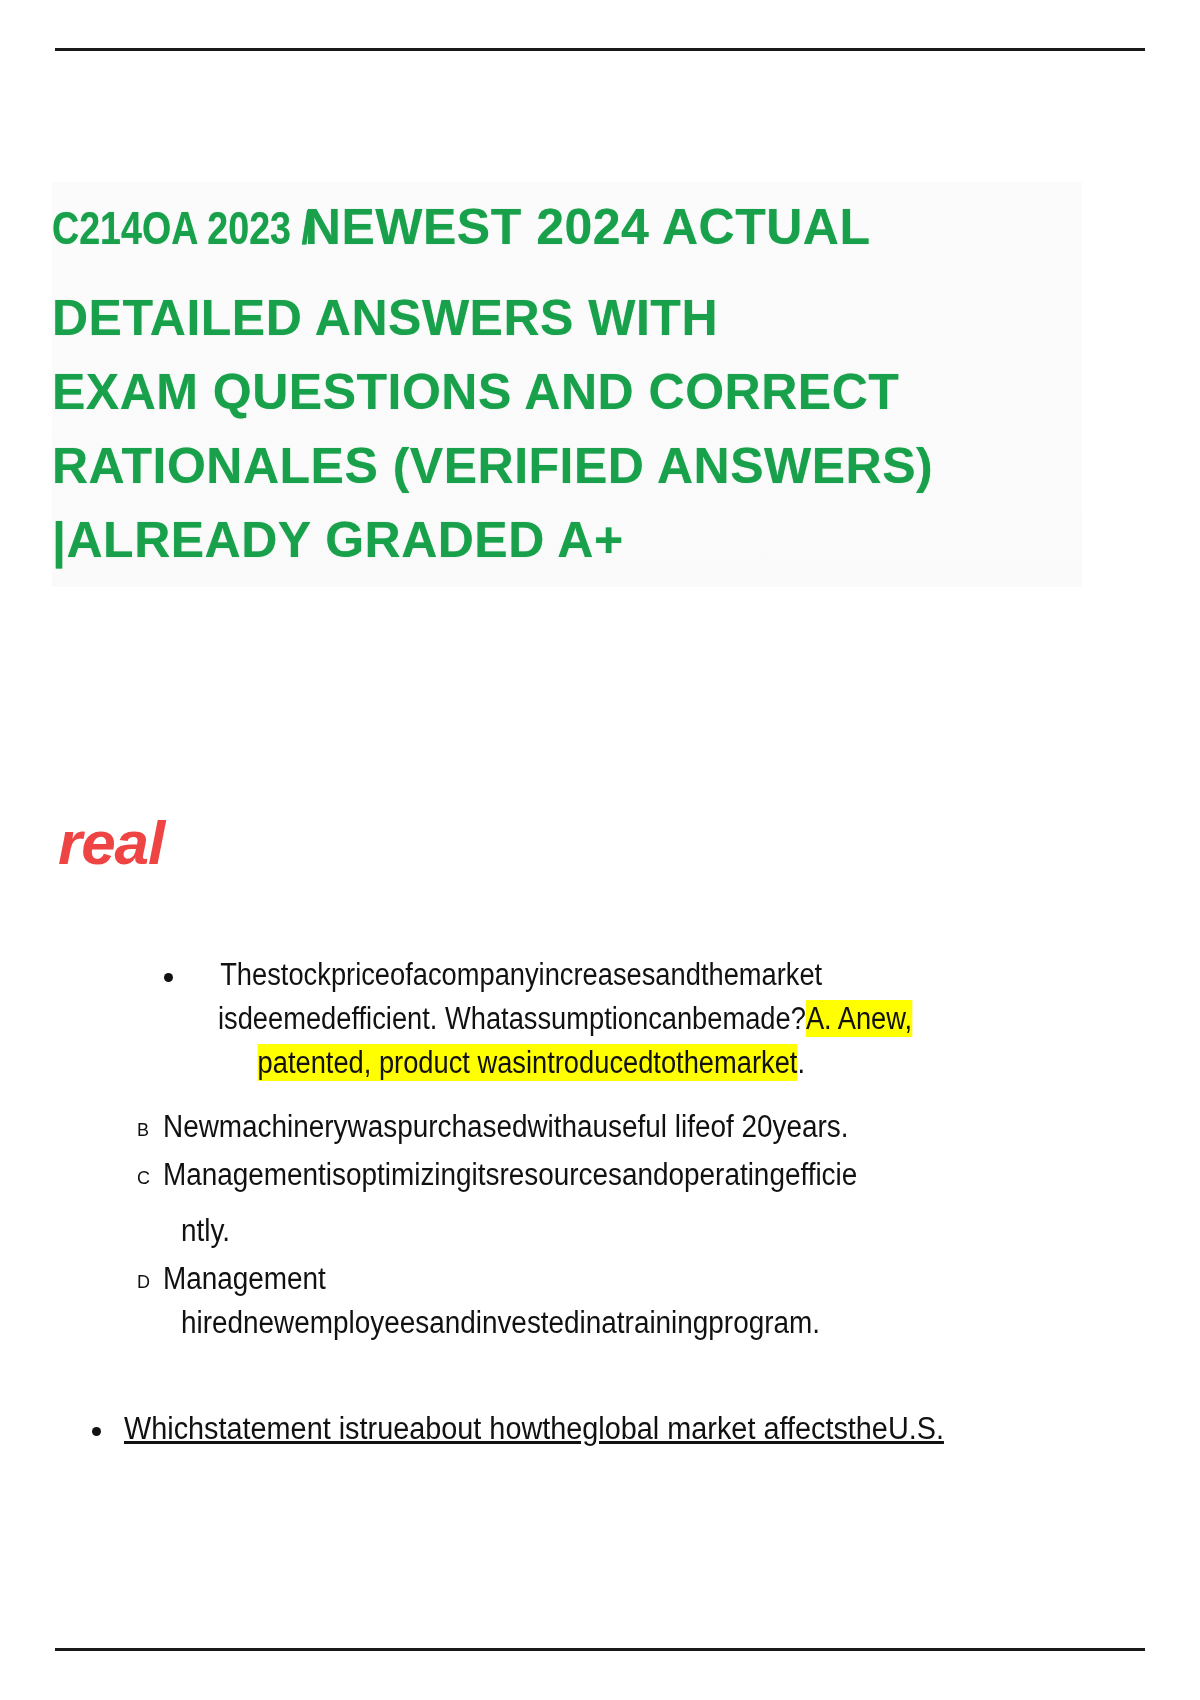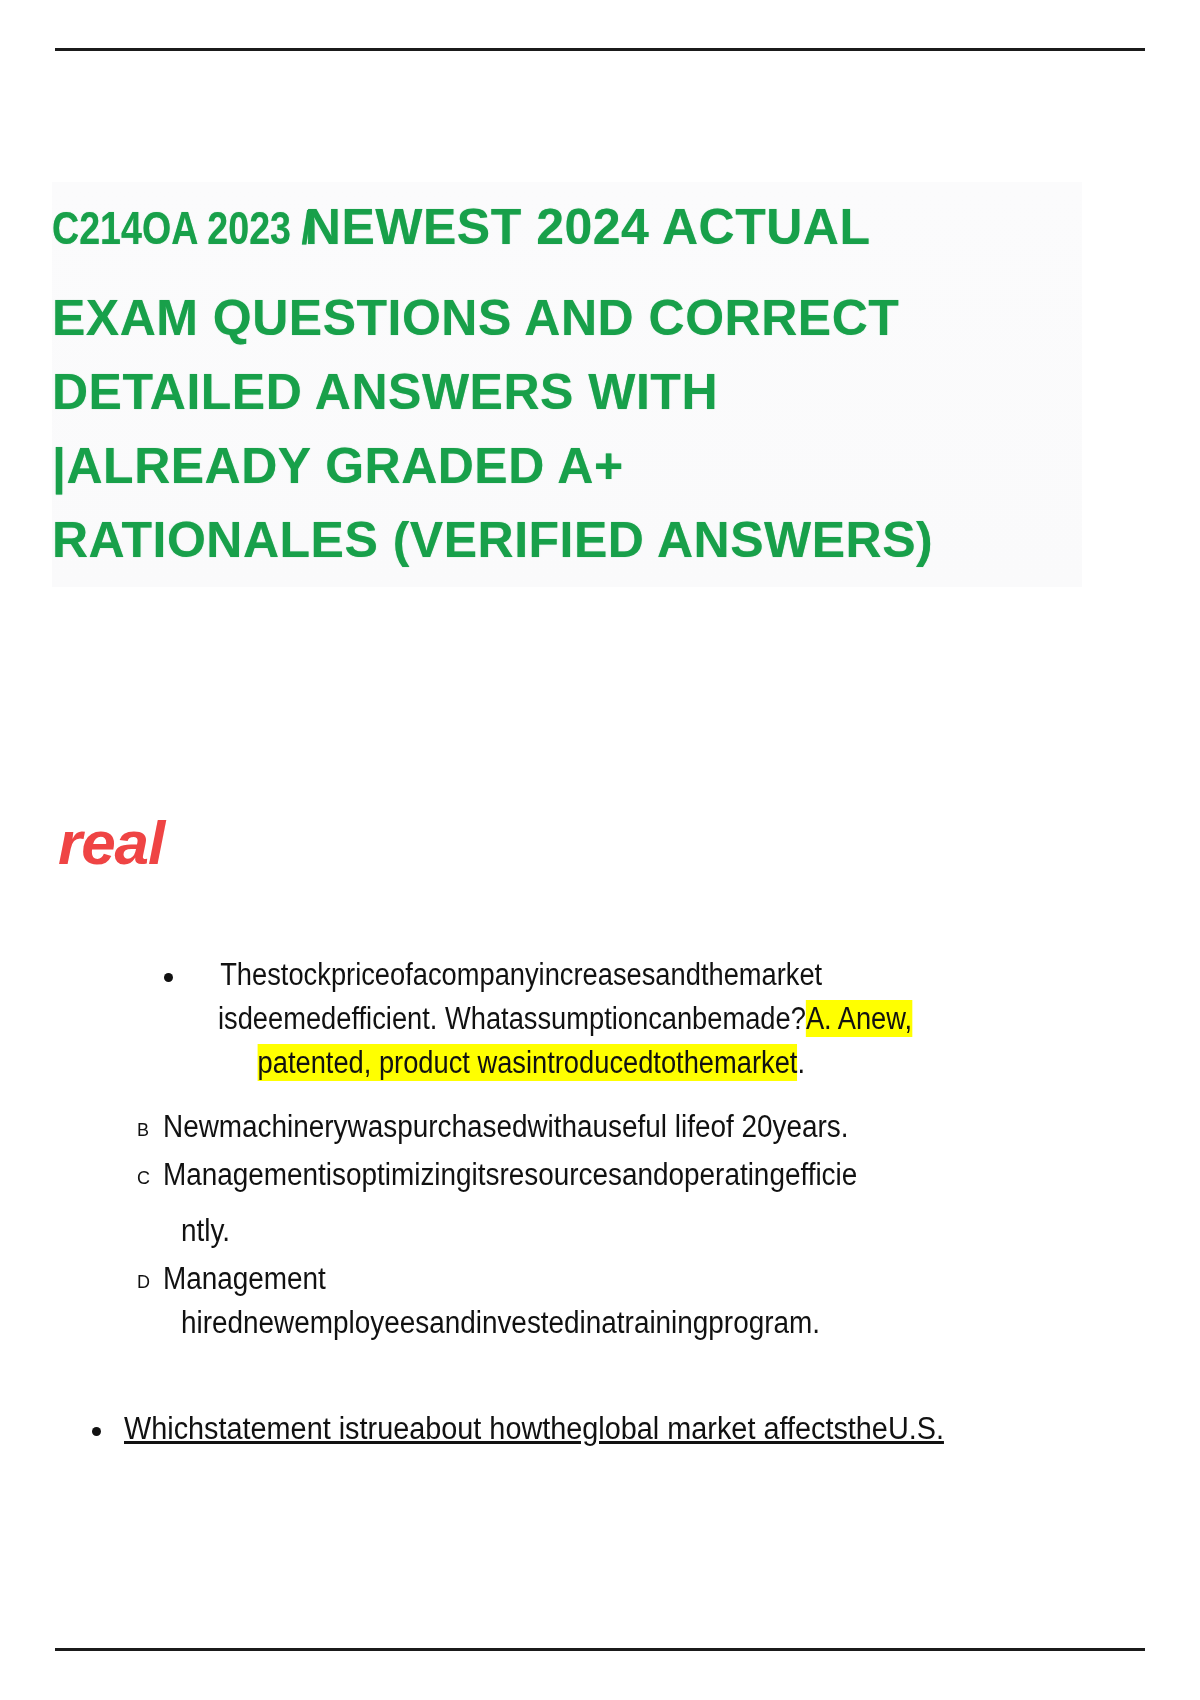--- a/index.html
+++ b/index.html
@@ -194,24 +194,24 @@
 <body>
 
 <div class="page">
 
   <div class="rule rule-top"></div>
 
   <div class="title-block">
     <div class="title-line title-line-1">
       <span class="code-part">C214OA 2023 /</span><span class="rest-part">NEWEST 2024 ACTUAL</span>
     </div>
+    <div class="title-line">DETAILED ANSWERS WITH</div>
     <div class="title-line">EXAM QUESTIONS AND CORRECT</div>
-    <div class="title-line">DETAILED ANSWERS WITH</div>
+    <div class="title-line">RATIONALES (VERIFIED ANSWERS)</div>
     <div class="title-line">|ALREADY GRADED A+</div>
-    <div class="title-line">RATIONALES (VERIFIED ANSWERS)</div>
   </div>
 
   <div class="watermark">real</div>
 
   <div class="body-block">
 
     <div class="q1 bullet-item q-text">
       <span class="bullet-dot"></span>
       <div class="line">Thestockpriceofacompanyincreasesandthemarket</div>
       <div class="line line-indent"><span>isdeemedefficient. Whatassumptioncanbemade?</span><span class="hl">A. Anew,</span></div>

